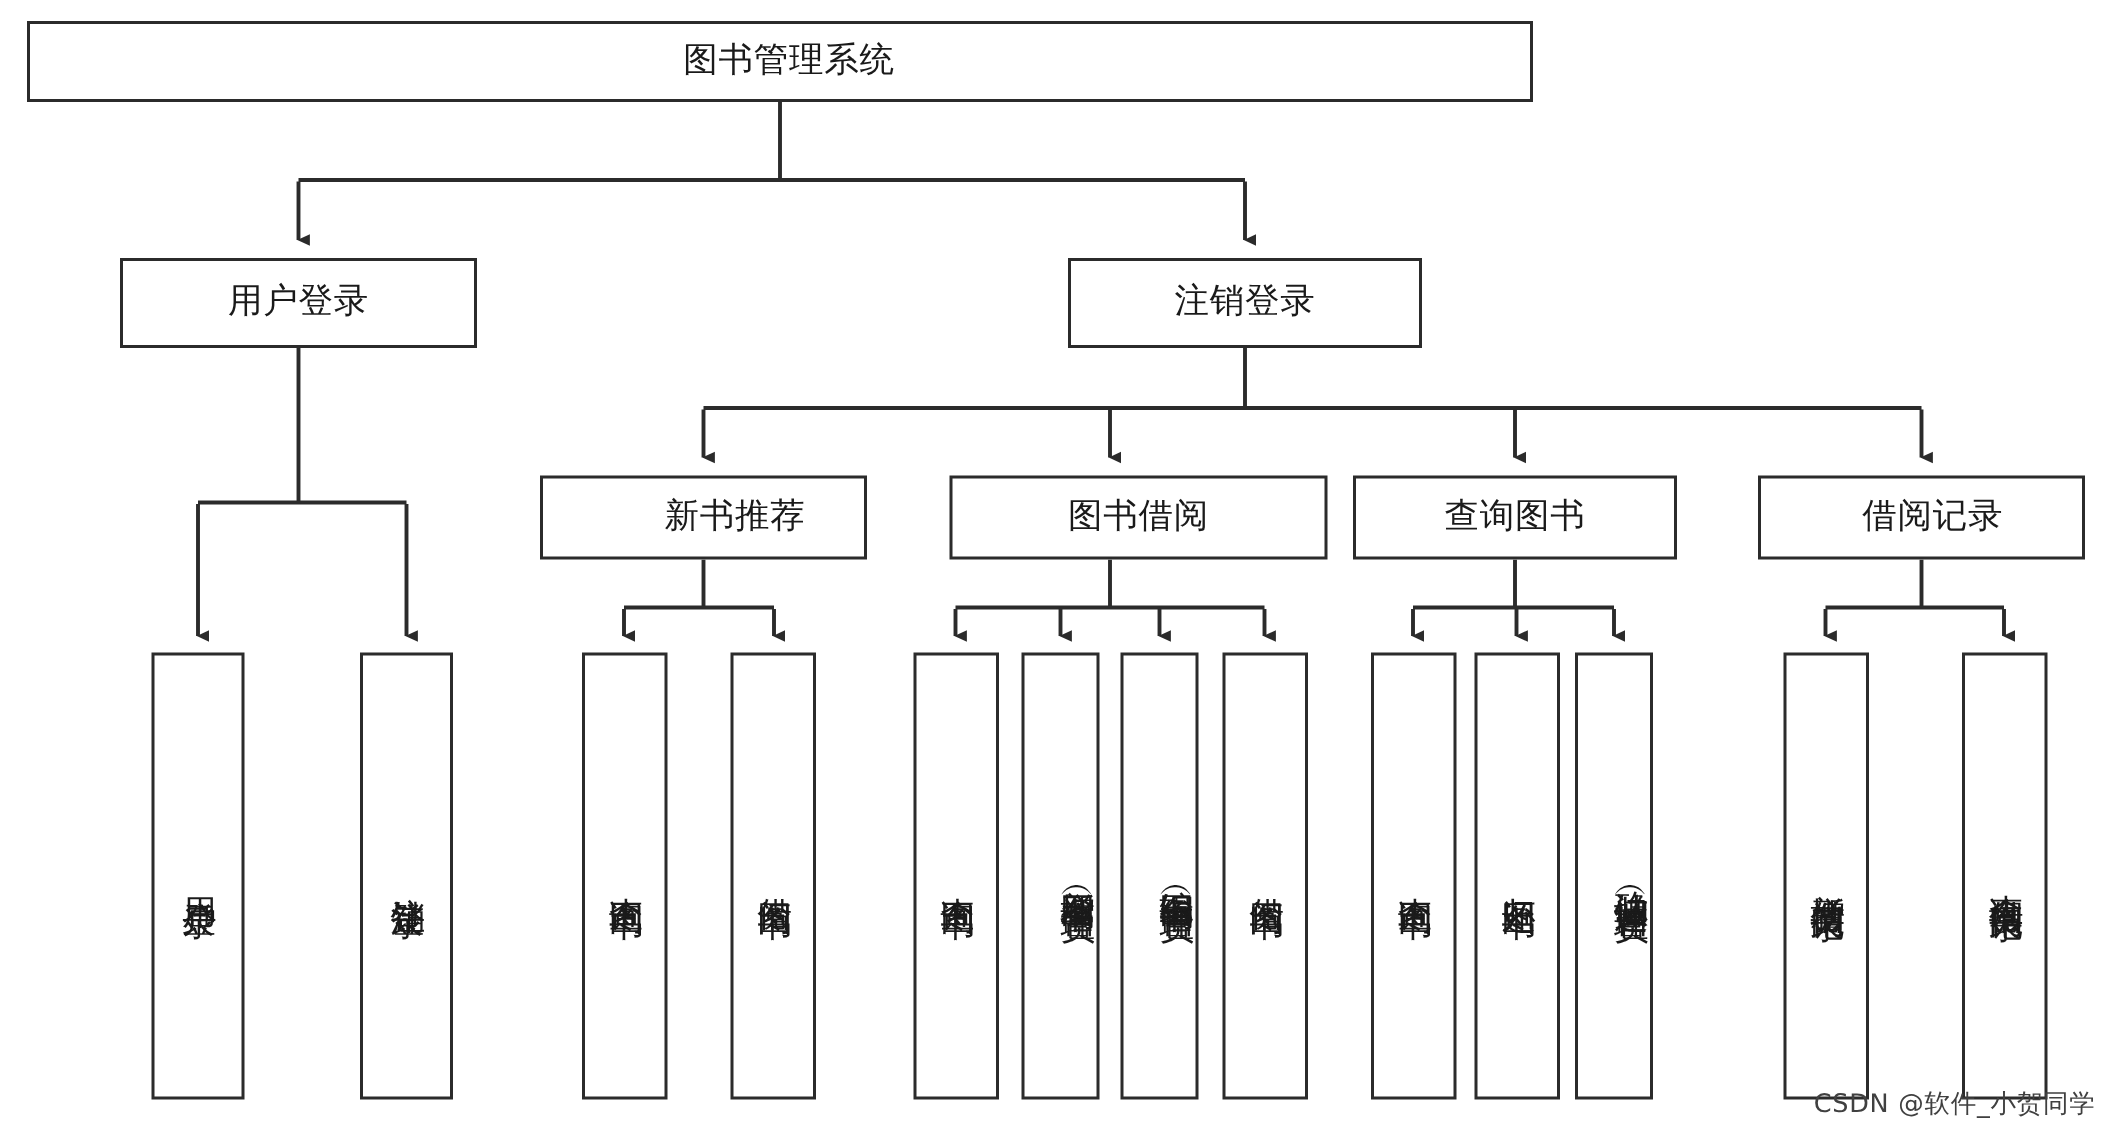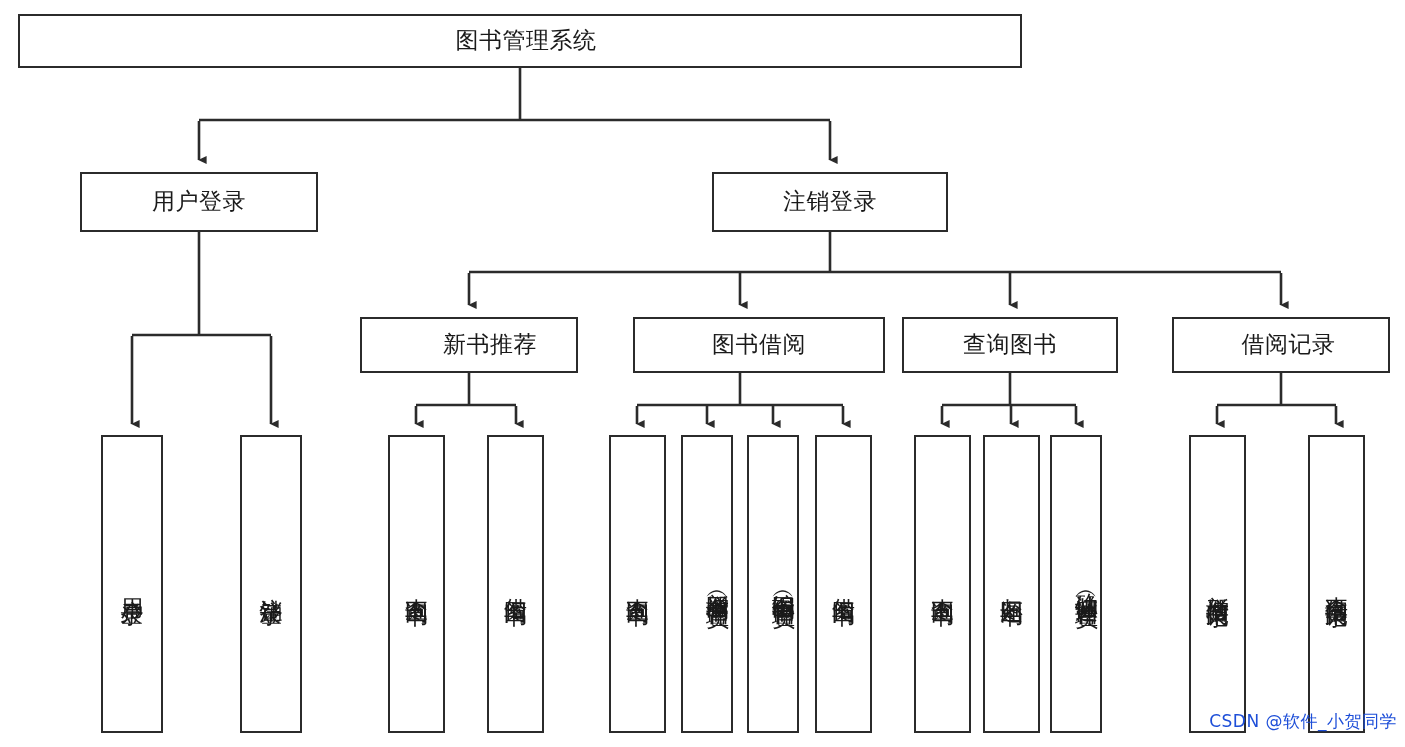--- a/index.html
+++ b/index.html
@@ -56,23 +56,23 @@
     display: block;
   }
   .node.vert .label {
     writing-mode: vertical-rl;
     text-orientation: upright;
     text-align: center;
   }
   #watermark {
     position: absolute;
     right: 8px;
-    bottom: 14px;
+    bottom: 0;
     font-size: 17px;
-    color: #1d4ed8;
+    color: #404040;
     letter-spacing: 0.5px;
     white-space: nowrap;
     font-family: "DejaVu Sans", "Liberation Sans", sans-serif;
   }
 </style>
 </head>
 <body>
 
 <div id="diagram-root">
 

